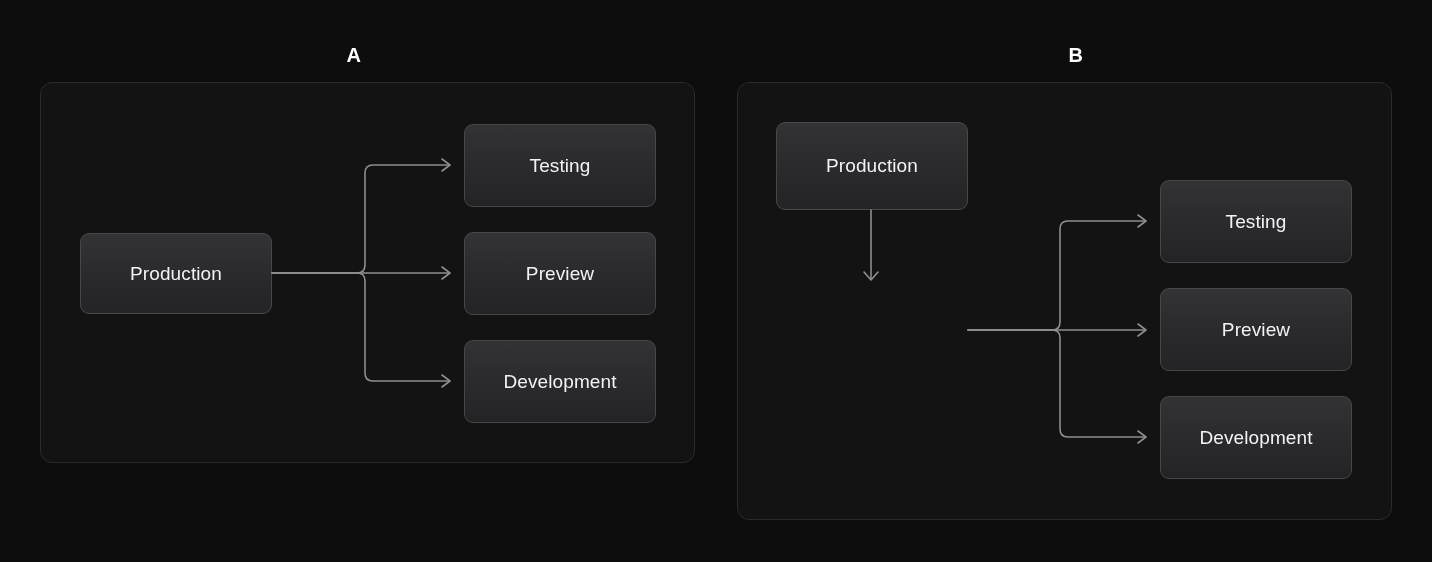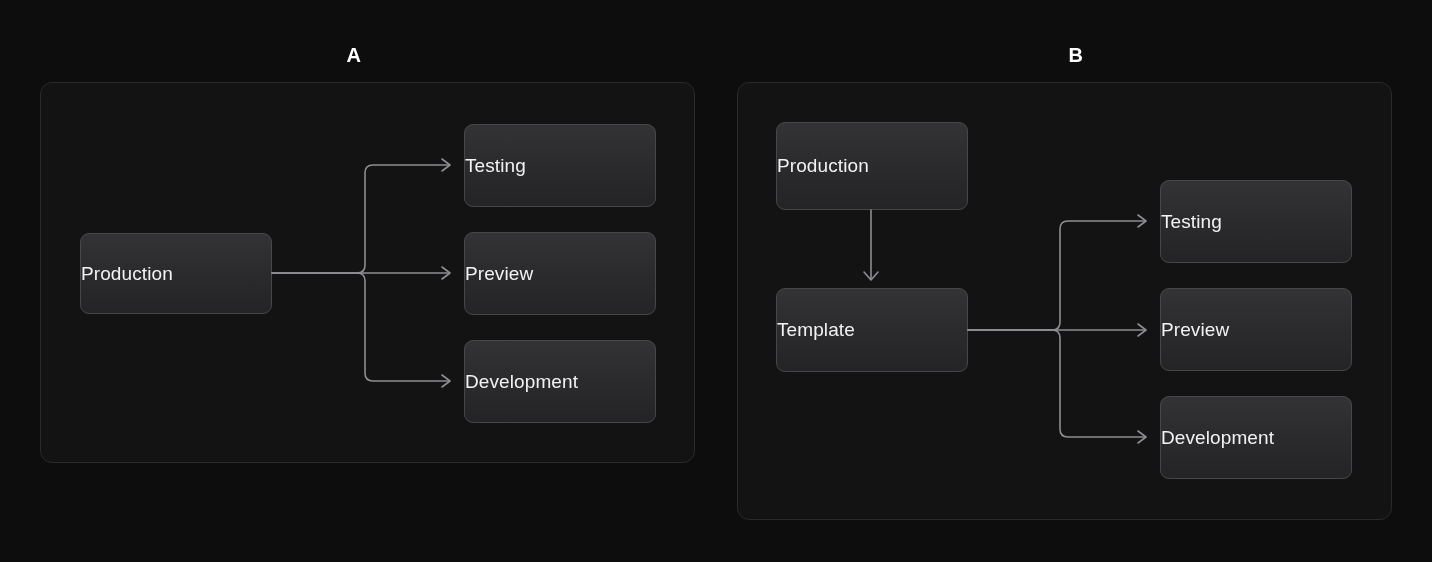--- a/index.html
+++ b/index.html
@@ -44,21 +44,21 @@
 
   
   .node {
     position: absolute;
     box-sizing: border-box;
     border-radius: 9px;
     border: 1px solid #474749;
     background: linear-gradient(180deg, #333336 0%, #2b2b2e 48%, #242427 100%);
     display: flex;
     align-items: center;
-    justify-content: flex-start;
+    justify-content: center;
     color: #f2f2f4;
     font-size: 19px;
     font-weight: 400;
     letter-spacing: 0.1px;
     white-space: nowrap;
   }
 
   
   .edges {
     position: absolute;
@@ -104,23 +104,20 @@
   <div class="node" style="left: 464px; top: 340px; width: 192px; height: 83px; border-color: rgb(71, 71, 73); color: rgb(242, 242, 244);">
     <span>Development</span>
   </div>
 
   <div class="panel-letter" style="left: 1056px; top: 45px;">B</div>
   <div class="panel" style="left: 737px; top: 82px; width: 655px; height: 438px; background: rgb(19, 19, 19); border-color: rgb(42, 42, 44);"></div>
 
   <div class="node" style="left: 776px; top: 122px; width: 192px; height: 88px; border-color: rgb(71, 71, 73); color: rgb(242, 242, 244);">
     <span>Production</span>
   </div>
-  <div class="node" style="left: 776px; top: 288px; width: 192px; height: 84px; border-color: rgb(71, 71, 73); color: rgb(242, 242, 244);">
-    <span>Template</span>
-  </div>
   <div class="node" style="left: 1160px; top: 180px; width: 192px; height: 83px; border-color: rgb(71, 71, 73); color: rgb(242, 242, 244);">
     <span>Testing</span>
   </div>
   <div class="node" style="left: 1160px; top: 288px; width: 192px; height: 83px; border-color: rgb(71, 71, 73); color: rgb(242, 242, 244);">
     <span>Preview</span>
   </div>
   <div class="node" style="left: 1160px; top: 396px; width: 192px; height: 83px; border-color: rgb(71, 71, 73); color: rgb(242, 242, 244);">
     <span>Development</span>
   </div>
 

